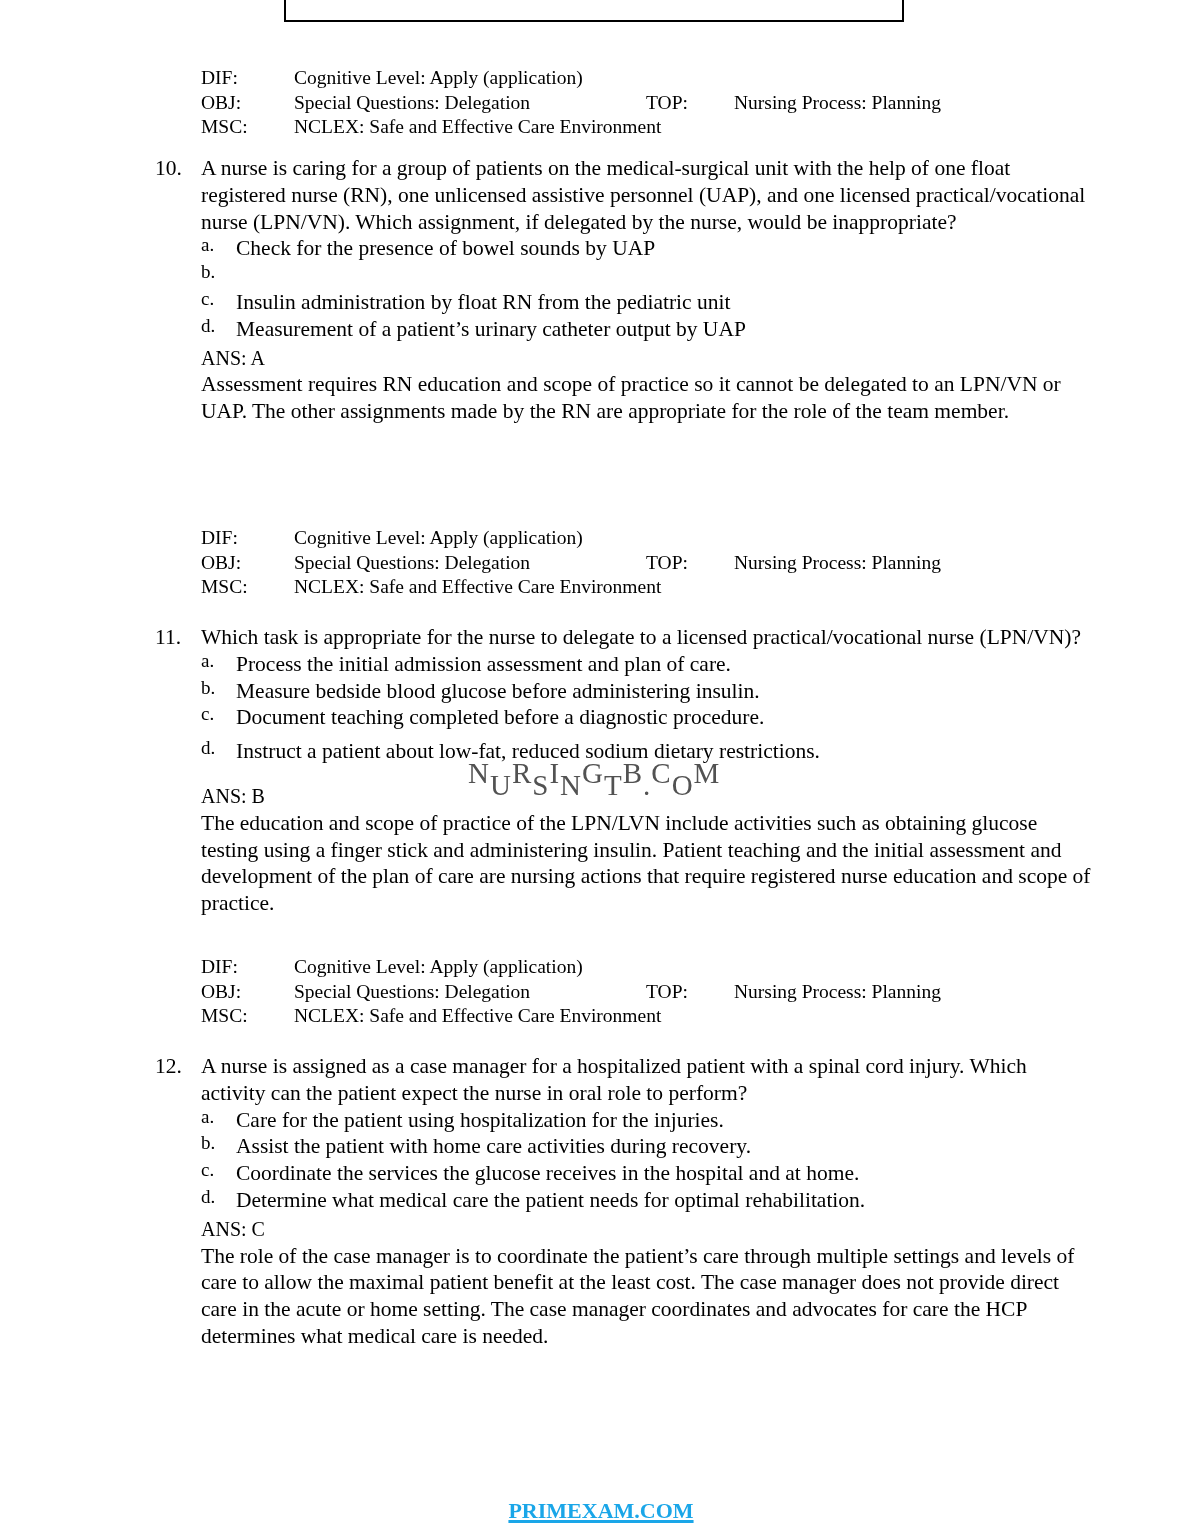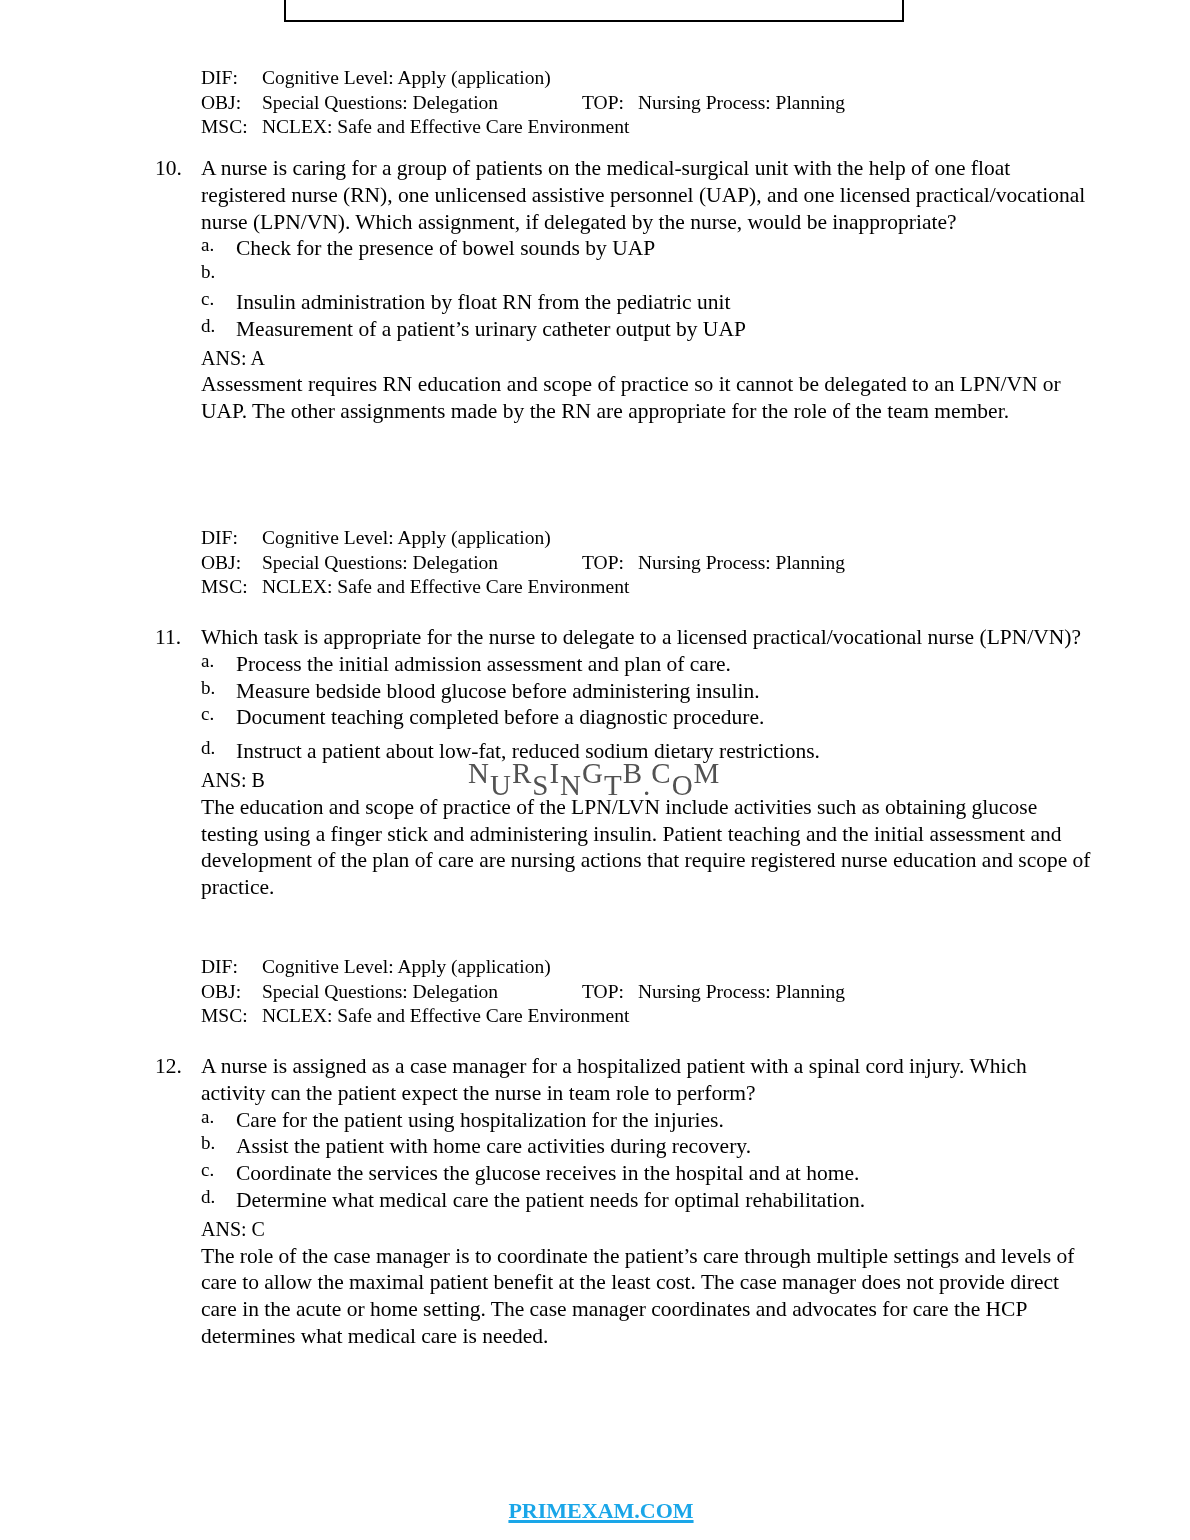--- a/index.html
+++ b/index.html
@@ -5,21 +5,21 @@
   html, body { margin: 0; padding: 0; background: #ffffff; }
   body {
     width: 1190px; height: 1540px; position: relative; overflow: hidden;
     font-family: "Liberation Serif", "DejaVu Serif", serif; color: #000;
   }
   .top-box {
     position: absolute; left: 284px; top: -4px; width: 620px; height: 26px;
     border: 2px solid #000; border-top: none; box-sizing: border-box;
   }
   .meta { position: absolute; left: 201px; font-size: 19.5px; line-height: 24.5px; }
-  .meta .row { display: flex; white-space: nowrap; }
+  .meta .row { display: flex; white-space: nowrap; gap: 32px; }
   .meta .k { width: 61px; }
   .meta .v1 { width: 320px; }
   .meta .top-k { width: 56px; }
   .q { position: absolute; left: 155px; width: 935px; font-size: 21.5px; line-height: 26.8px; }
   .q .stem { display: flex; }
   .q .num { width: 46px; flex: none; }
   .q .stem-text { flex: 1; }
   .q .opts { margin-left: 46px; }
   .q .opt { display: flex; }
   .q .opt .l { width: 35px; flex: none; font-size: 19px; position: relative; top: -3px; }
@@ -121,21 +121,21 @@
     <div class="opt">
         <span class="l">c.</span>
         <span>Document teaching completed before a diagnostic procedure.</span>
       </div>
     <div class="opt" style="margin-top:7px">
         <span class="l">d.</span>
         <span>Instruct a patient about low-fat, reduced sodium dietary restrictions.</span>
       </div>
   </div>
   <div class="ans">
-    <div class="ans-label" style="margin-top:2px">ANS:  B</div>
+    <div class="ans-label" style="margin-top:18px">ANS:  B</div>
     <div class="rat">The education and scope of practice of the LPN/LVN include activities such as obtaining glucose testing using a finger stick and administering insulin. Patient teaching and the initial assessment and development of the plan of care are nursing actions that require registered nurse education and scope of practice.</div>
   </div>
 </div>
 
 <div class="watermark">
   <span>N</span><span>U</span><span>R</span><span>S</span><span>I</span><span>N</span><span>G</span><span>T</span><span>B</span><span>.</span><span>C</span><span>O</span><span>M</span>
 </div>
 
 <div class="meta" style="top:955px">
   <div class="row">
@@ -150,21 +150,21 @@
     </div>
   <div class="row">
       <span class="k">MSC:</span>
       <span>NCLEX: Safe and Effective Care Environment</span>
     </div>
 </div>
 
 <div class="q" style="top:1053px">
   <div class="stem">
       <span class="num">12.</span>
-      <span class="stem-text">A nurse is assigned as a case manager for a hospitalized patient with a spinal cord injury. Which activity can the patient expect the nurse in team role to perform?</span>
+      <span class="stem-text">A nurse is assigned as a case manager for a hospitalized patient with a spinal cord injury. Which activity can the patient expect the nurse in oral role to perform?</span>
     </div>
   <div class="opts">
     <div class="opt">
         <span class="l">a.</span>
         <span>Care for the patient using hospitalization for the injuries.</span>
       </div>
     <div class="opt">
         <span class="l">b.</span>
         <span>Assist the patient with home care activities during recovery.</span>
       </div>

